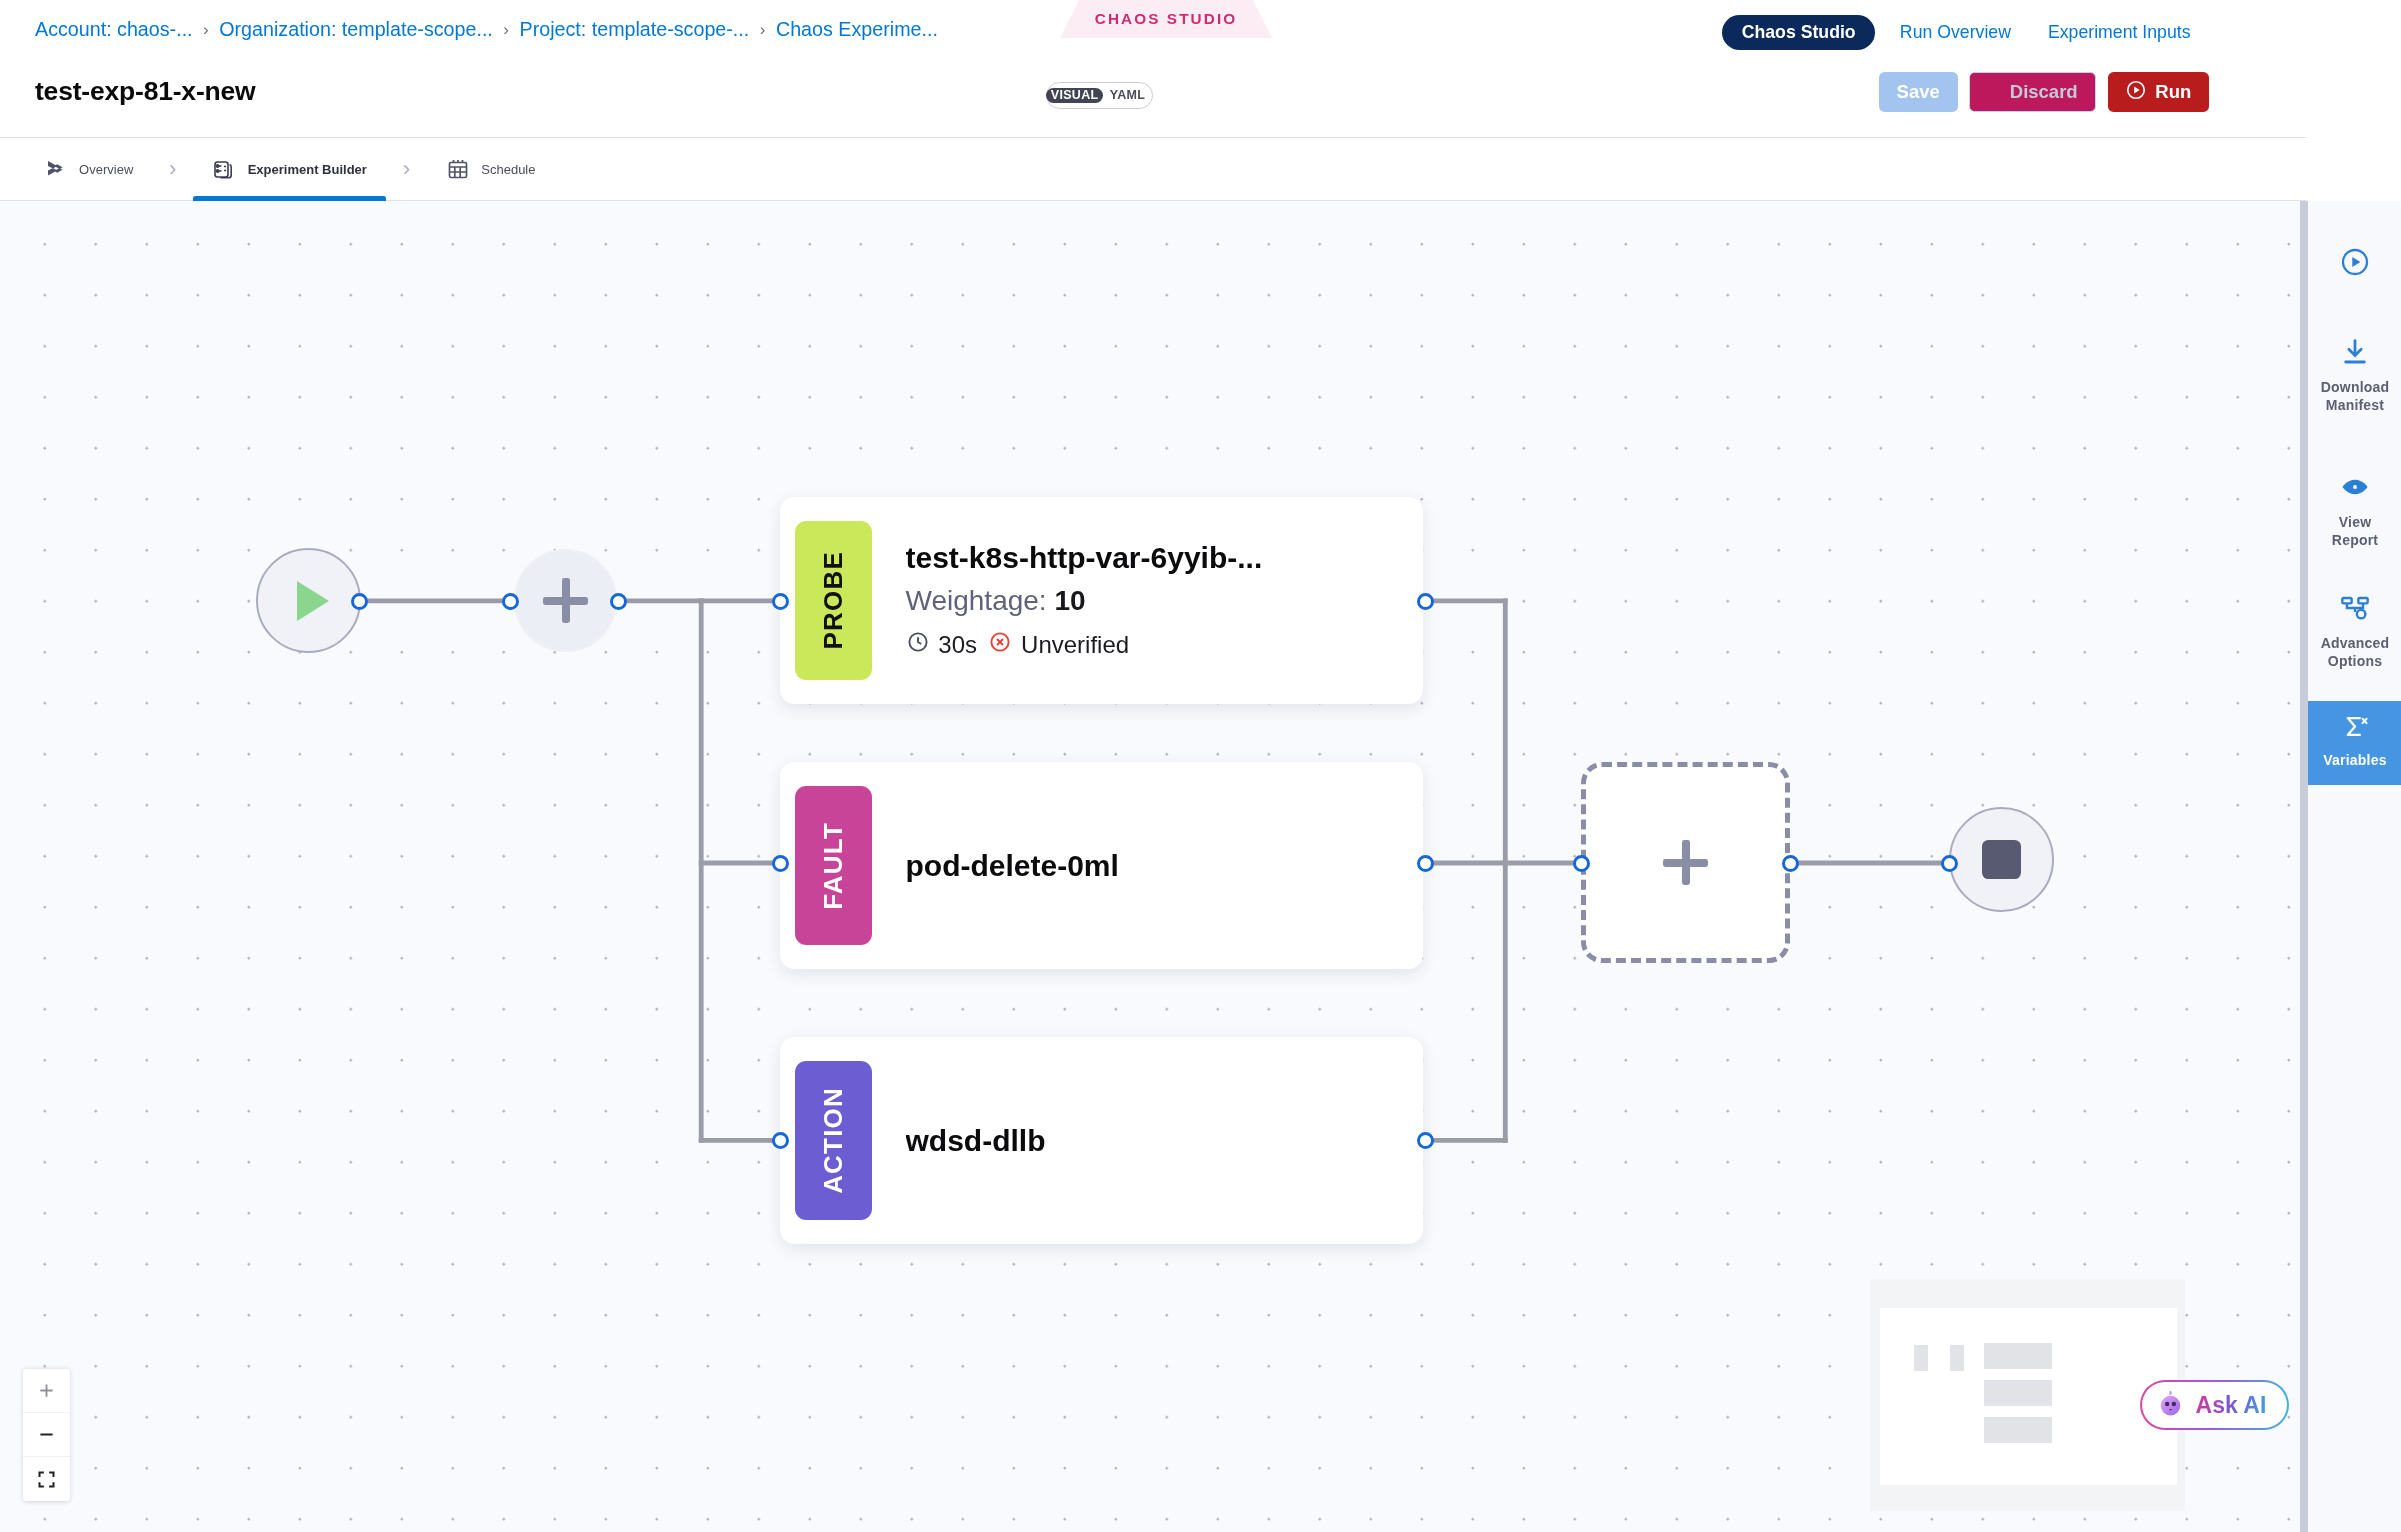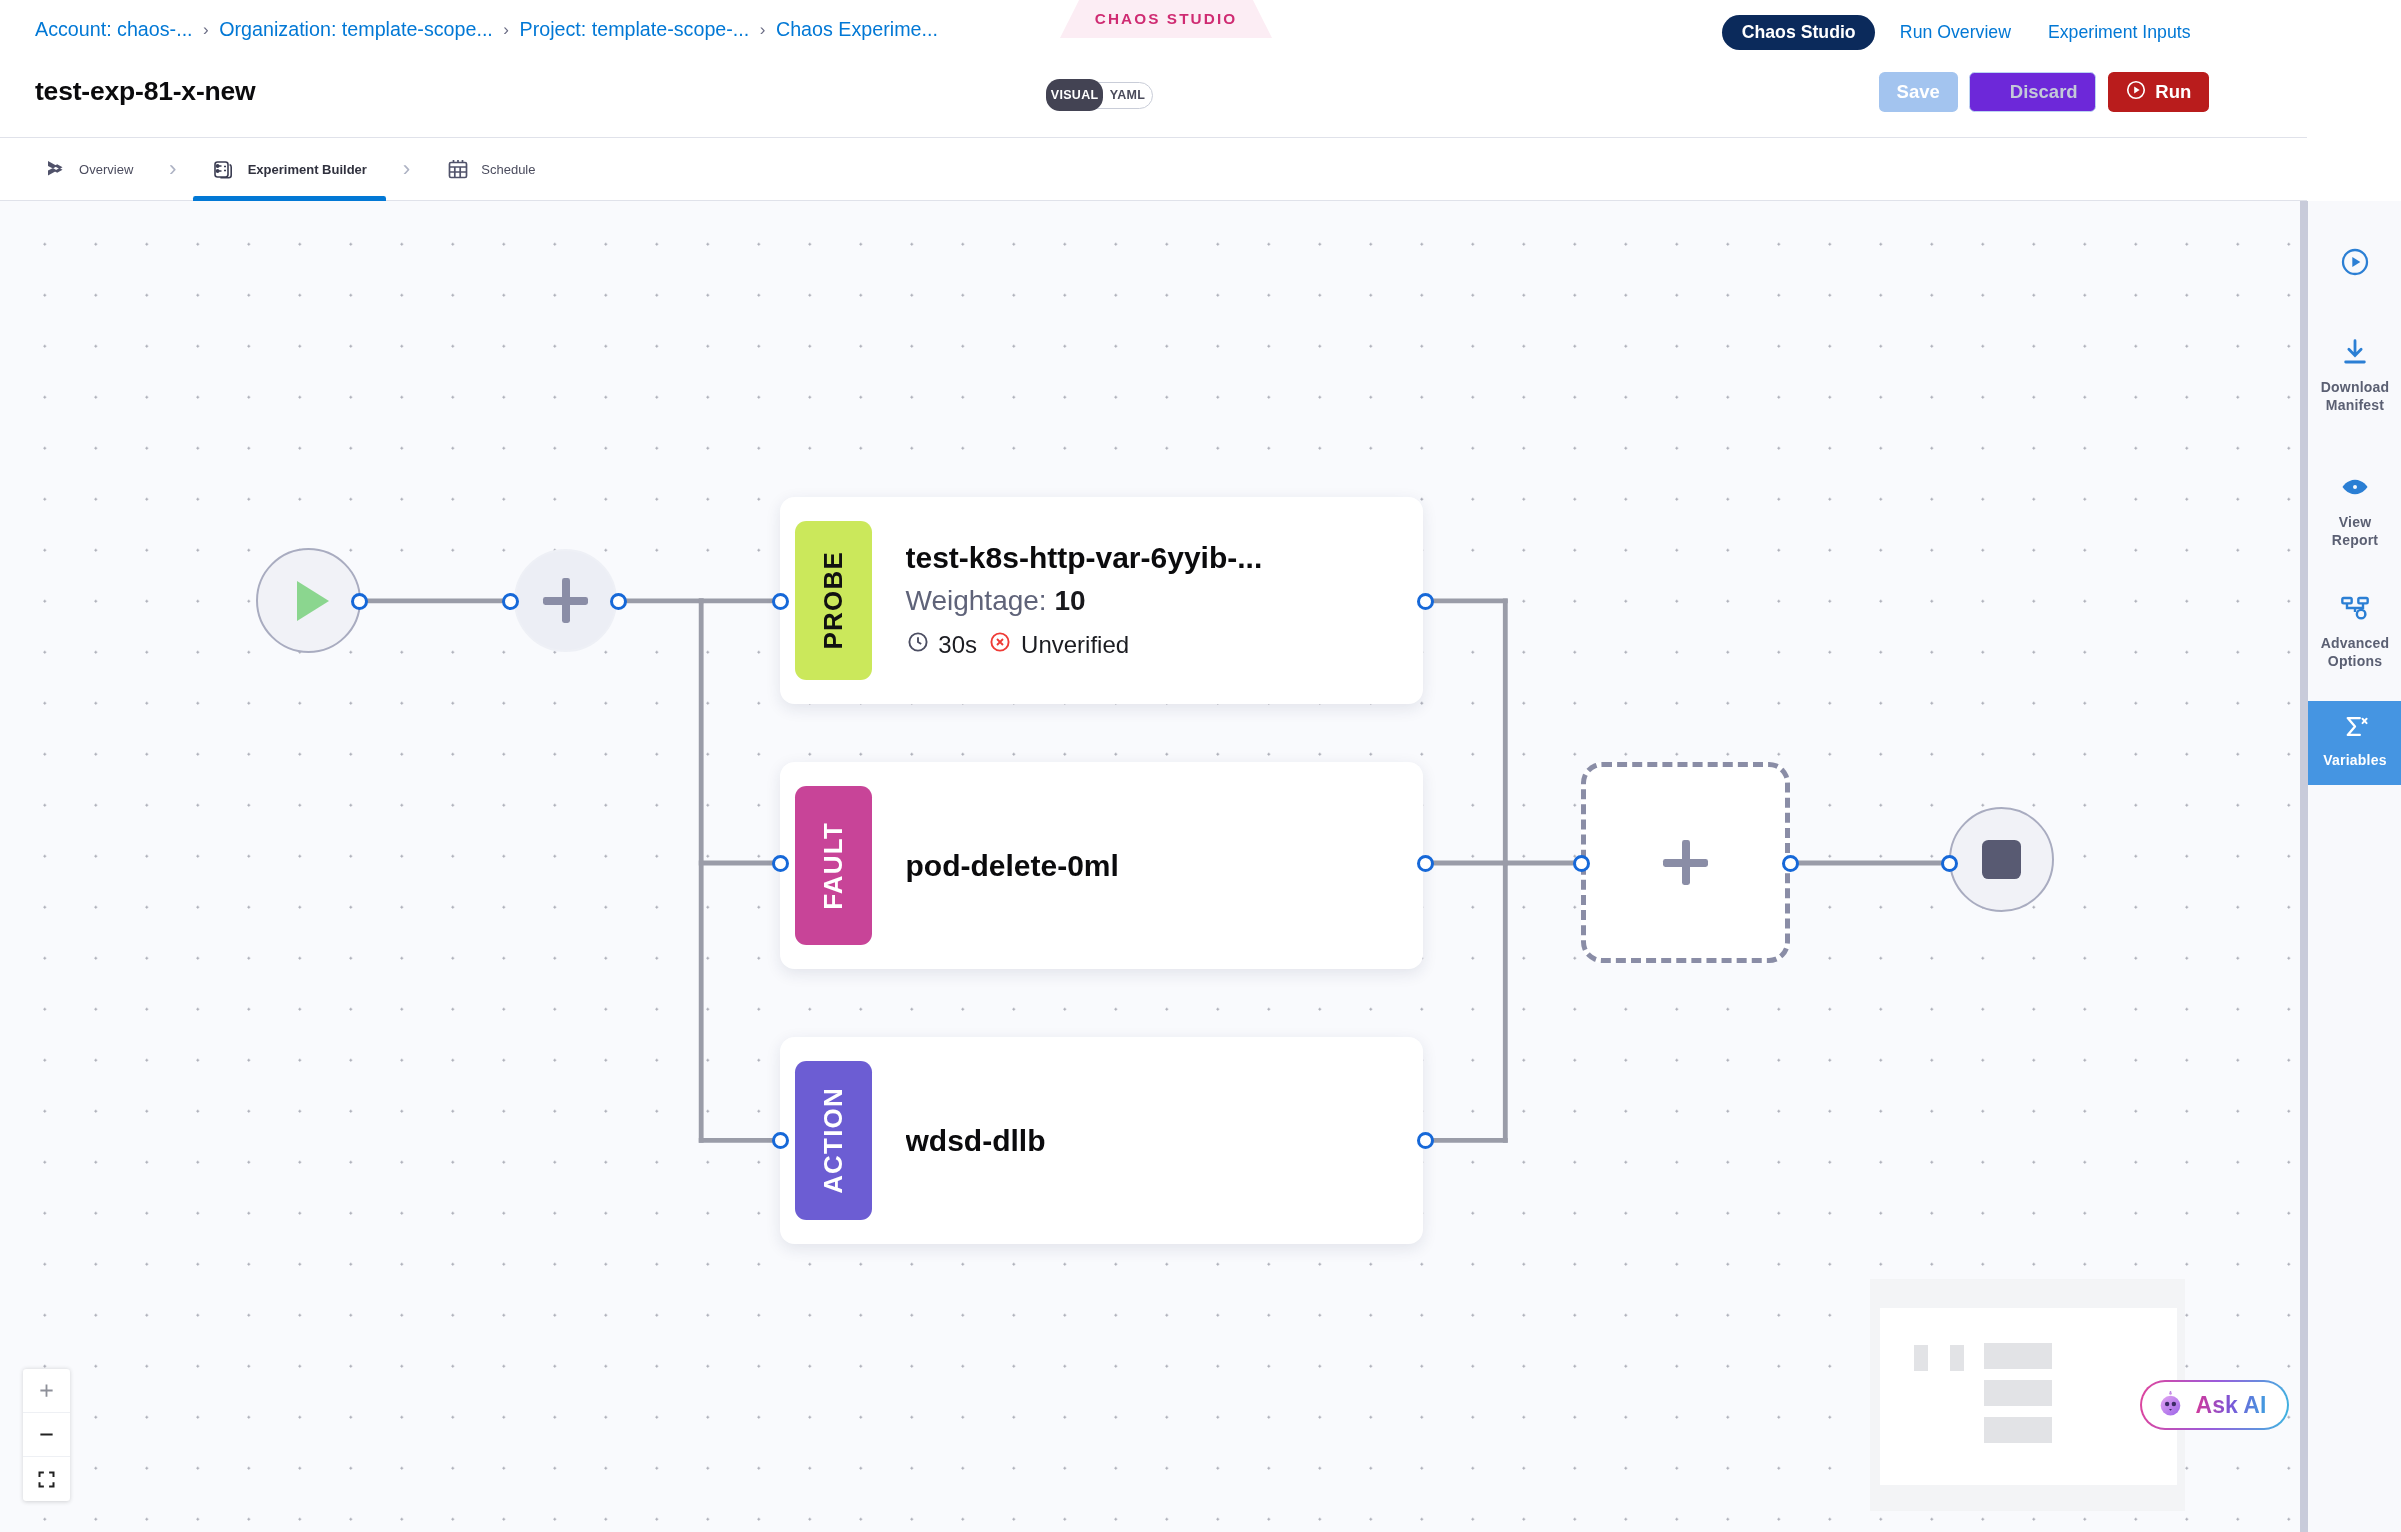--- a/index.html
+++ b/index.html
@@ -43,21 +43,21 @@
     position:absolute; left:1046px; top:82px; width:107px; height:26.5px;
     border:0.8px solid #c9cdd8; border-radius:13.7px; background:#fff;
     display:flex; align-items:center;
   }
   .vt-seg {
     height:26.5px; display:flex; align-items:center; justify-content:center;
     font-size:12.5px; font-weight:700; letter-spacing:0.3px; cursor:pointer;
   }
   .vt-seg.active {
     background:#434353; color:#fff; border-radius:13.7px;
-    margin-left:-0.8px; height:32px; width:58px;
+    margin-left:-0.8px; height:15px; width:58px;
   }
   .vt-seg.inactive { color:#4a4b5b; width:50px; }
 
   .hdr-tabs {
     position:absolute; right:98px; top:14.5px; display:flex; align-items:center; gap:0;
   }
   .hdr-tab {
     font-size:17.7px; color:#0278d5; padding:0 18.5px; cursor:pointer; white-space:nowrap;
   }
   .hdr-tab.active {
@@ -67,21 +67,21 @@
 
   .hdr-actions {
     position:absolute; right:98px; top:72px; display:flex; align-items:center; gap:11.3px;
   }
   .btn {
     height:40px; border-radius:5.6px; font-size:18.5px; font-weight:700;
     display:flex; align-items:center; justify-content:center; cursor:pointer;
     padding:0 17.7px; white-space:nowrap;
   }
   .btn-save { background:#a3c4ef; color:#ffffff; }
-  .btn-discard { background:#6d28d9; color:#c3c9d8; border:0.8px solid #bcd4f2;padding-left:40px; }
+  .btn-discard { background:#be185d; color:#c3c9d8; border:0.8px solid #bcd4f2;padding-left:40px; }
   .btn-run { background:#b91c1c; color:#fff; gap:8px; }
 
   
   .subnav {
     position:absolute; left:0; top:138px; width:2307px; height:63px;
     background:#fff; border-bottom:0.8px solid #e0e2ea;
     display:flex; align-items:center; padding-left:39px; gap:0;
   }
   .subtab {
     display:flex; align-items:center; gap:11.3px; height:63px;

